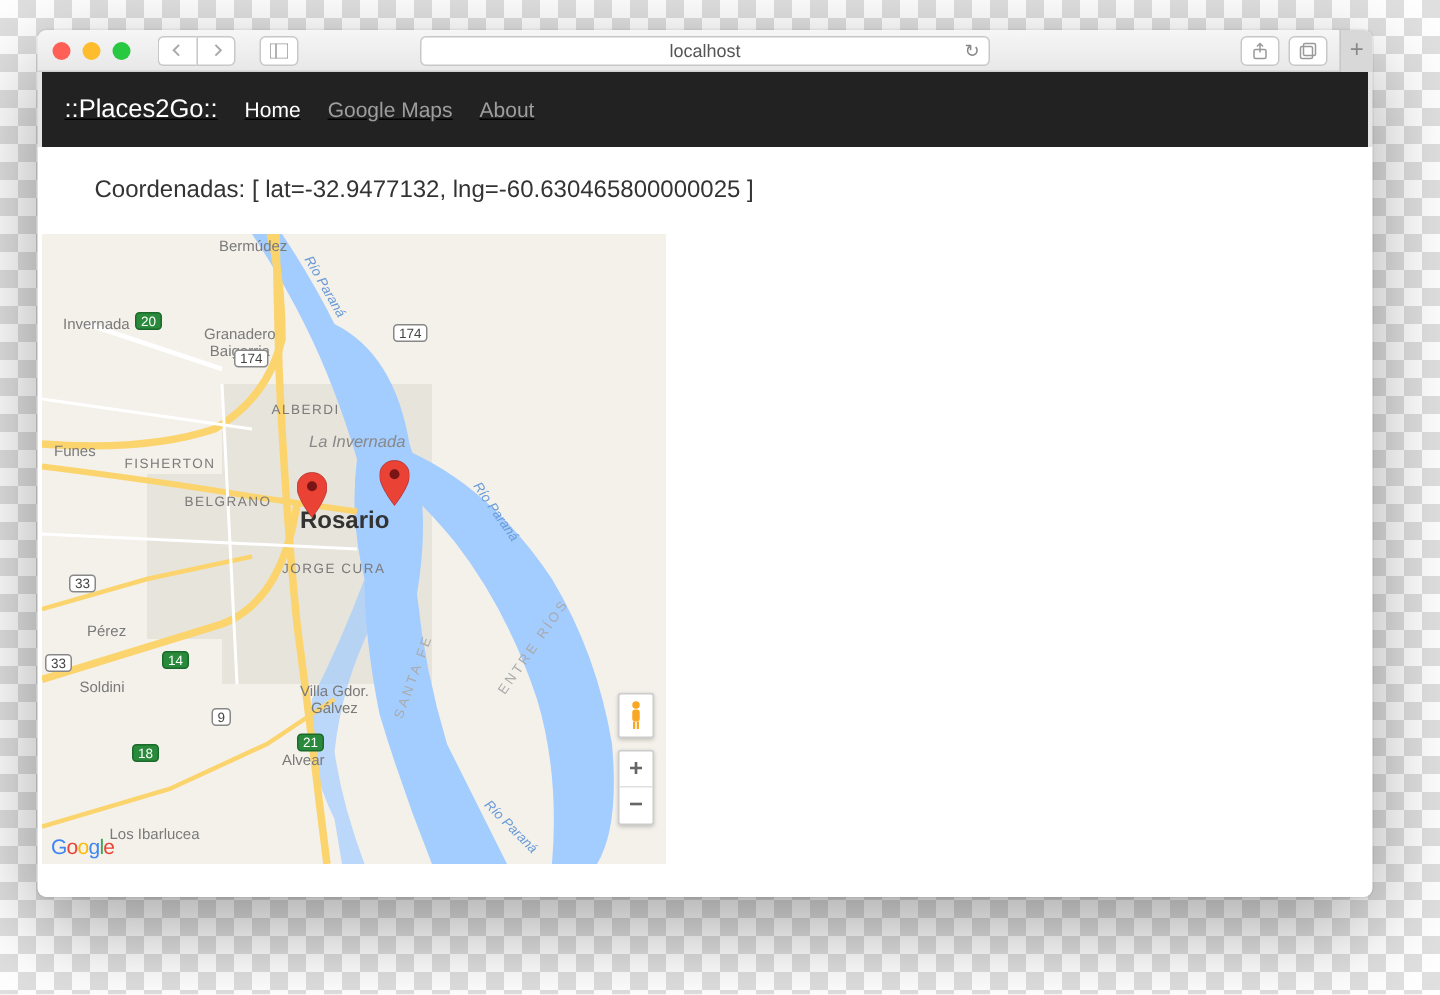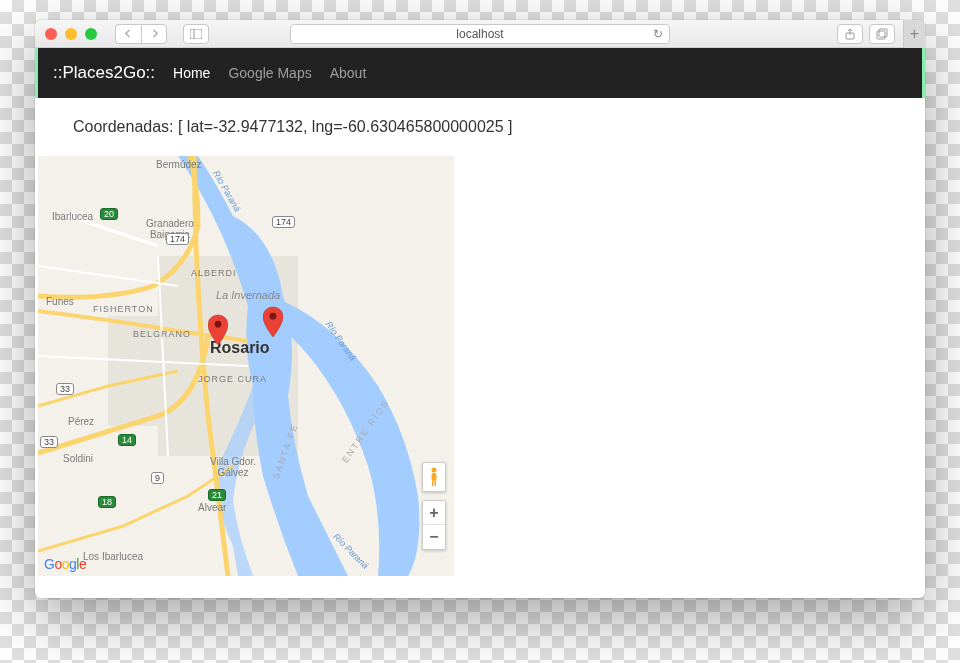--- a/index.html
+++ b/index.html
@@ -21,25 +21,25 @@
         linear-gradient(45deg, #e0e0e0 25%, transparent 25%),
         linear-gradient(-45deg, #e0e0e0 25%, transparent 25%),
         linear-gradient(45deg, transparent 75%, #e0e0e0 75%),
         linear-gradient(-45deg, transparent 75%, #e0e0e0 75%);
       background-size: 24px 24px;
       background-position: 0 0, 0 12px, 12px -12px, -12px 0;
       z-index: 0;
     }
     .browser-window {
       position: absolute;
-      left: 35px;
+      left: 25px;
       top: 20px;
       width: 890px;
       height: 578px;
-      background: #86efac;
+      background: #e5e5e5;
       border-radius: 6px;
       box-shadow: 0 20px 60px rgba(0,0,0,0.35), 0 0 0 1px rgba(0,0,0,0.05);
       overflow: hidden;
       z-index: 1;
       display: flex;
       flex-direction: column;
     }
     .titlebar {
       height: 28px;
       background: linear-gradient(#f6f6f6, #e8e8e8);
@@ -143,20 +143,21 @@
       border-left: 1px solid #c8c8c8;
     }
     .app-nav {
       height: 50px;
       background: #222;
       display: flex;
       align-items: center;
       padding: 0 15px;
       margin: 0 3px;
       gap: 18px;
+      text-decoration: underline;
     }
     .app-nav .brand {
       color: #fff;
       font-size: 17px;
     }
     .app-nav .link {
       color: #9d9d9d;
       font-size: 14px;
     }
     .app-nav .link.active {
@@ -381,21 +382,21 @@
         <path d="M 0 250 L 70 230 L 140 215" stroke="#fbd46d" stroke-width="3" fill="none"></path>
         <path d="M 0 395 L 85 370 L 150 340 L 195 310" stroke="#fbd46d" stroke-width="3" fill="none"></path>
 
         <path d="M 30 60 L 120 90" stroke="#fff" stroke-width="3" fill="none"></path>
         <path d="M 0 110 L 140 130" stroke="#fff" stroke-width="2" fill="none"></path>
         <path d="M 0 200 L 210 210" stroke="#fff" stroke-width="2" fill="none"></path>
         <path d="M 120 100 L 130 300" stroke="#fff" stroke-width="2" fill="none"></path>
       </svg>
 
       <div class="map-label" style="left:118px;top:3px">Bermúdez</div>
-      <div class="map-label" style="left:14px;top:55px">Ibarlucea</div>
+      <div class="map-label" style="left:14px;top:55px">Invernada</div>
       <div class="map-label" style="left:108px;top:62px;white-space:pre;text-align:center">Granadero
 Baigorria</div>
       <div class="map-label" style="left:153px;top:112px;font-size:9px;letter-spacing:1px">ALBERDI</div>
       <div class="map-label" style="left:55px;top:148px;font-size:9px;letter-spacing:1px">FISHERTON</div>
       <div class="map-label" style="left:95px;top:173px;font-size:9px;letter-spacing:1px">BELGRANO</div>
       <div class="map-label" style="left:8px;top:140px">Funes</div>
       <div class="map-label mid italic" style="left:178px;top:133px">La Invernada</div>
       <div class="map-label big" style="left:172px;top:183px">Rosario</div>
       <div class="map-label" style="left:160px;top:218px;font-size:9px;letter-spacing:1px">JORGE CURA</div>
       <div class="map-label" style="left:30px;top:260px">Pérez</div>

